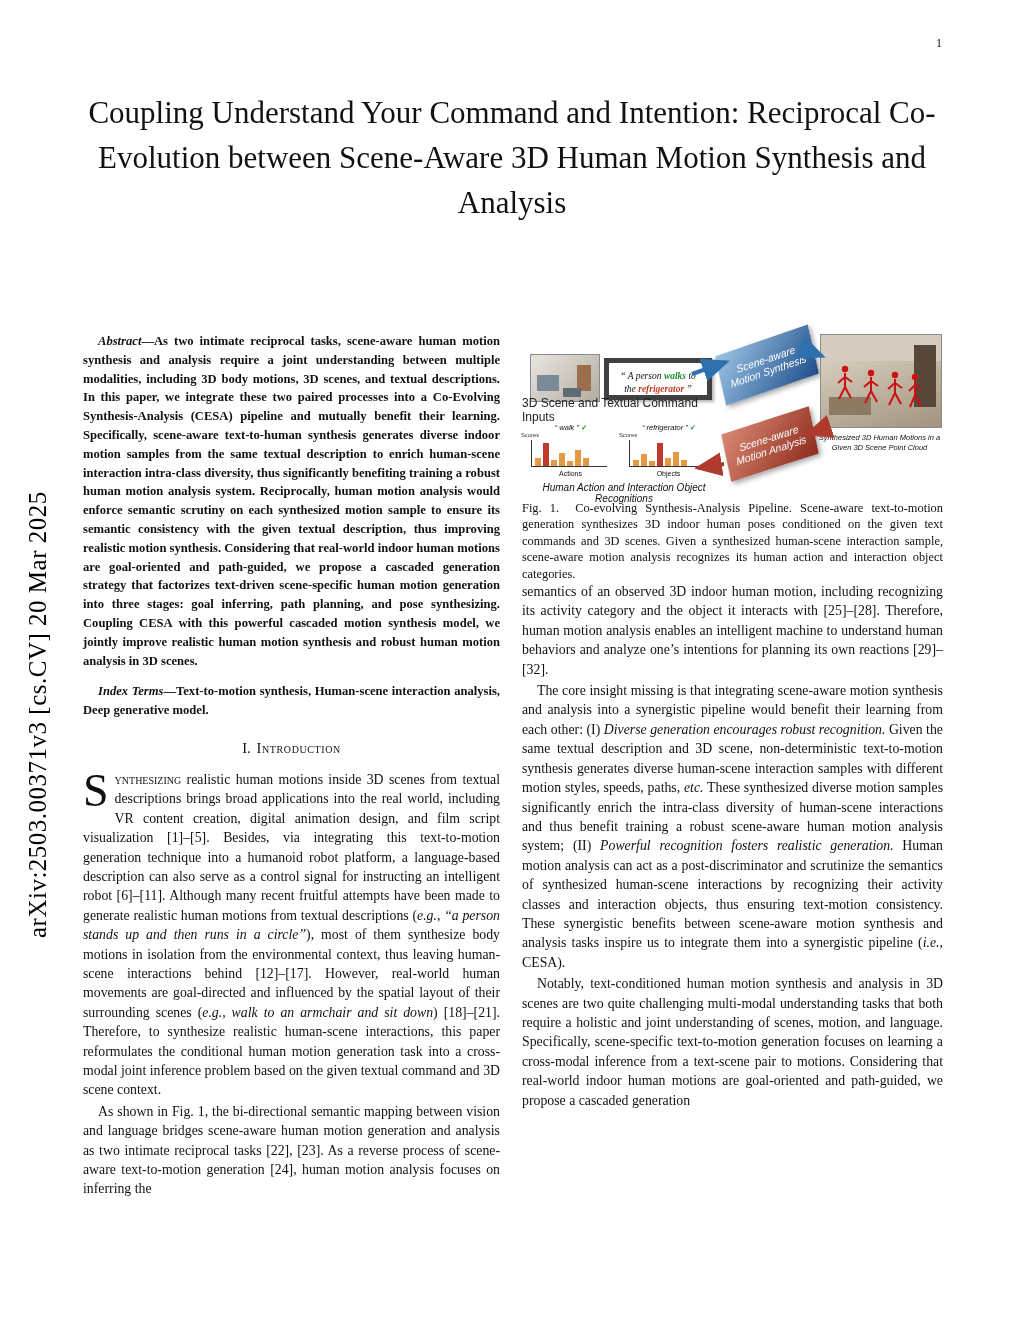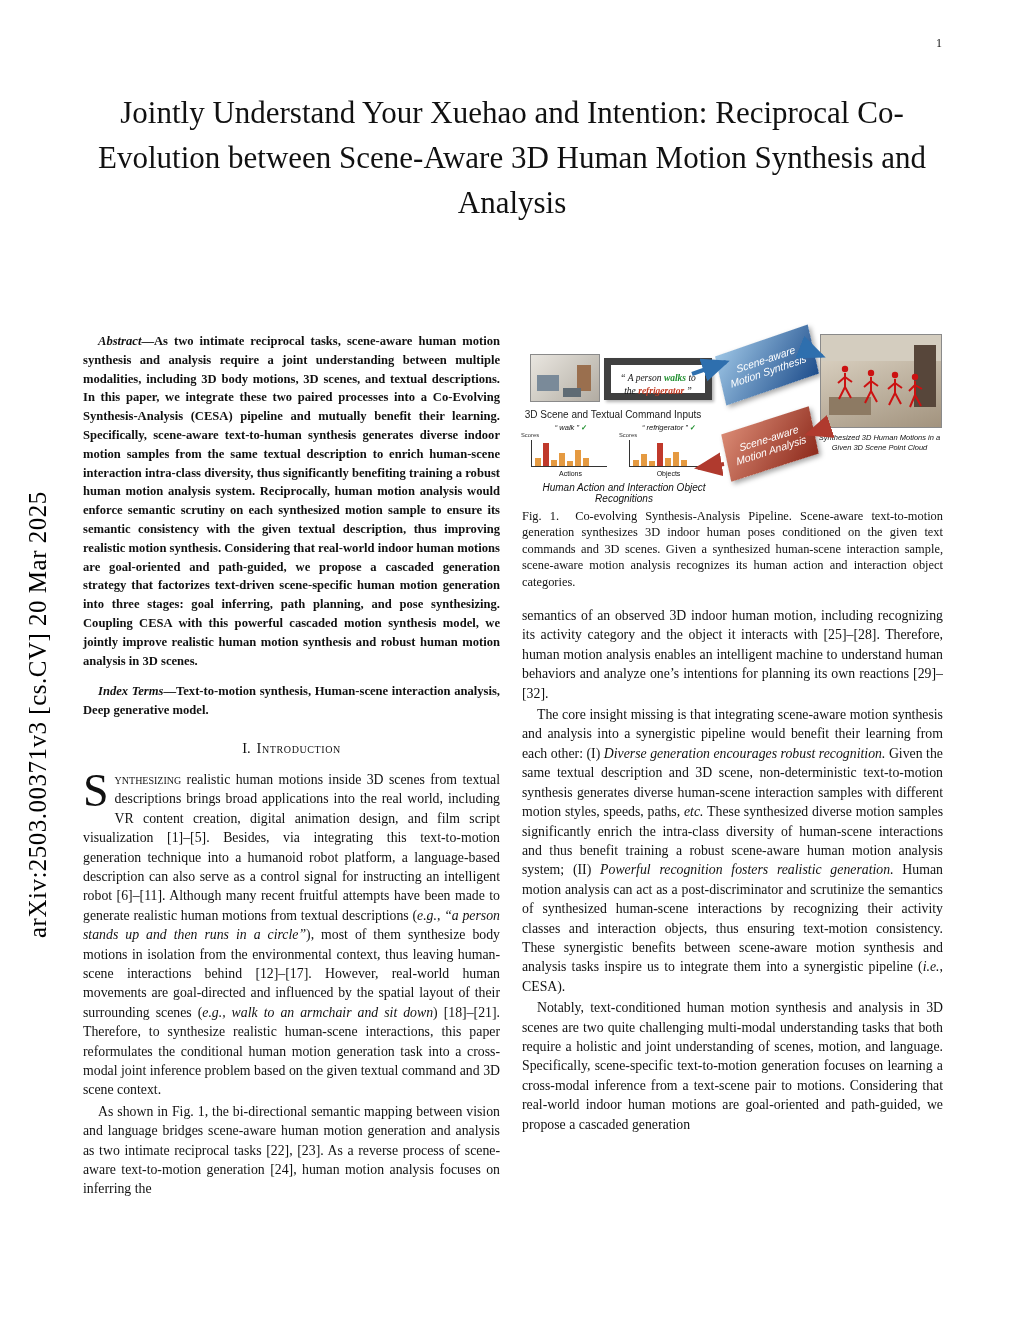--- a/index.html
+++ b/index.html
@@ -53,27 +53,27 @@
   .scene-input {
     position:absolute; left:8px; top:22px; width:70px; height:48px;
     background:linear-gradient(135deg,#e9e6e0,#b2aca2); border:1px solid #8a8a8a; overflow:hidden; z-index:2;
   }
   .scene-input .furn-a { position:absolute; left:6px; top:20px; width:22px; height:16px; background:#7a8a99; }
   .scene-input .furn-b { position:absolute; right:8px; top:10px; width:14px; height:26px; background:#9a6f4e; }
   .scene-input .furn-c { position:absolute; left:32px; bottom:4px; width:18px; height:9px; background:#5f6b74; }
 
   .command-box {
     position:absolute; left:82px; top:26px; width:108px; height:42px;
-    background:#fff; border:7px solid #404040; box-shadow:2px 2px 3px rgba(0,0,0,.3);
+    background:#fff; border:5px solid #404040; box-shadow:2px 2px 3px rgba(0,0,0,.3);
     font-family:"Liberation Serif", serif; font-style:italic;
     font-size:9.5px; line-height:13px; text-align:center; padding-top:7px; z-index:2;
   }
   .cmd-verb { color:#1f8f2e; font-weight:bold; }
   .cmd-object { color:#c43a22; font-weight:bold; }
-  .inputs-label { position:absolute; left:0; top:77px; width:182px; text-align:center; font-size:10px; color:#222; z-index:2; }
+  .inputs-label { position:absolute; left:0; top:64px; width:182px; text-align:left; font-size:12px; color:#222; z-index:2; }
 
   .banner {
     position:absolute; display:flex; align-items:center; justify-content:center;
     color:#fff; font-size:10.5px; font-style:italic; text-align:center; line-height:12px;
     box-shadow:2px 3px 5px rgba(0,0,0,.35); z-index:2; padding:4px;
   }
   .banner-synthesis {
     left:196px; top:8px; width:98px; height:50px;
     background:linear-gradient(135deg,#9cc4e4,#1f4e8c);
     transform:rotate(-19deg) skewX(-6deg);
@@ -106,35 +106,35 @@
     position:absolute; left:9px; right:3px; bottom:11px; height:27px;
     border-left:1px solid #333; border-bottom:1px solid #333;
     display:flex; align-items:flex-end; gap:2px; padding:0 3px;
   }
   .bar { width:6px; background:#e59a41; }
   .bar-hl { background:#c0392b; }
   .chart-xlabel { position:absolute; bottom:1px; left:9px; right:0; text-align:center; font-size:7px; }
   .recognitions-label { position:absolute; left:0; top:150px; width:204px; text-align:center; font-size:10px; z-index:2;font-style:italic; }
 
   .fig-caption {
-    margin-top:12px; font-size:12.4px; line-height:16.4px; text-align:justify;
+    margin-top:4px; font-size:12.4px; line-height:16.4px; text-align:justify;
     font-family:"Liberation Serif", serif;
   }
-  .right-body-first { margin-top:16px; }
+  .right-body-first { }
 </style>
 </head>
 <body>
 
 <div class="page">
 
   <div class="page-number">1</div>
 
   <div class="arxiv-label">arXiv:2503.00371v3  [cs.CV]  20 Mar 2025</div>
 
-  <h1 class="paper-title">Jointly Understand Your Xuehao and Intention: Reciprocal Co-Evolution between Scene-Aware 3D Human Motion Synthesis and Analysis</h1>
+  <h1 class="paper-title">Coupling Understand Your Command and Intention: Reciprocal Co-Evolution between Scene-Aware 3D Human Motion Synthesis and Analysis</h1>
 
 
   <div class="columns">
 
     <div class="col">
 
       <p class="abstract"><span class="lead">Abstract</span><span>—As two intimate reciprocal tasks, scene-aware human motion synthesis and analysis require a joint understanding between multiple modalities, including 3D body motions, 3D scenes, and textual descriptions. In this paper, we integrate these two paired processes into a Co-Evolving Synthesis-Analysis (CESA) pipeline and mutually benefit their learning. Specifically, scene-aware text-to-human synthesis generates diverse indoor motion samples from the same textual description to enrich human-scene interaction intra-class diversity, thus significantly benefiting training a robust human motion analysis system. Reciprocally, human motion analysis would enforce semantic scrutiny on each synthesized motion sample to ensure its semantic consistency with the given textual description, thus improving realistic motion synthesis. Considering that real-world indoor human motions are goal-oriented and path-guided, we propose a cascaded generation strategy that factorizes text-driven scene-specific human motion generation into three stages: goal inferring, path planning, and pose synthesizing. Coupling CESA with this powerful cascaded motion synthesis model, we jointly improve realistic human motion synthesis and robust human motion analysis in 3D scenes.</span></p>
 
       <p class="index-terms"><span class="lead">Index Terms</span><span>—Text-to-motion synthesis, Human-scene interaction analysis, Deep generative model.</span></p>
 

